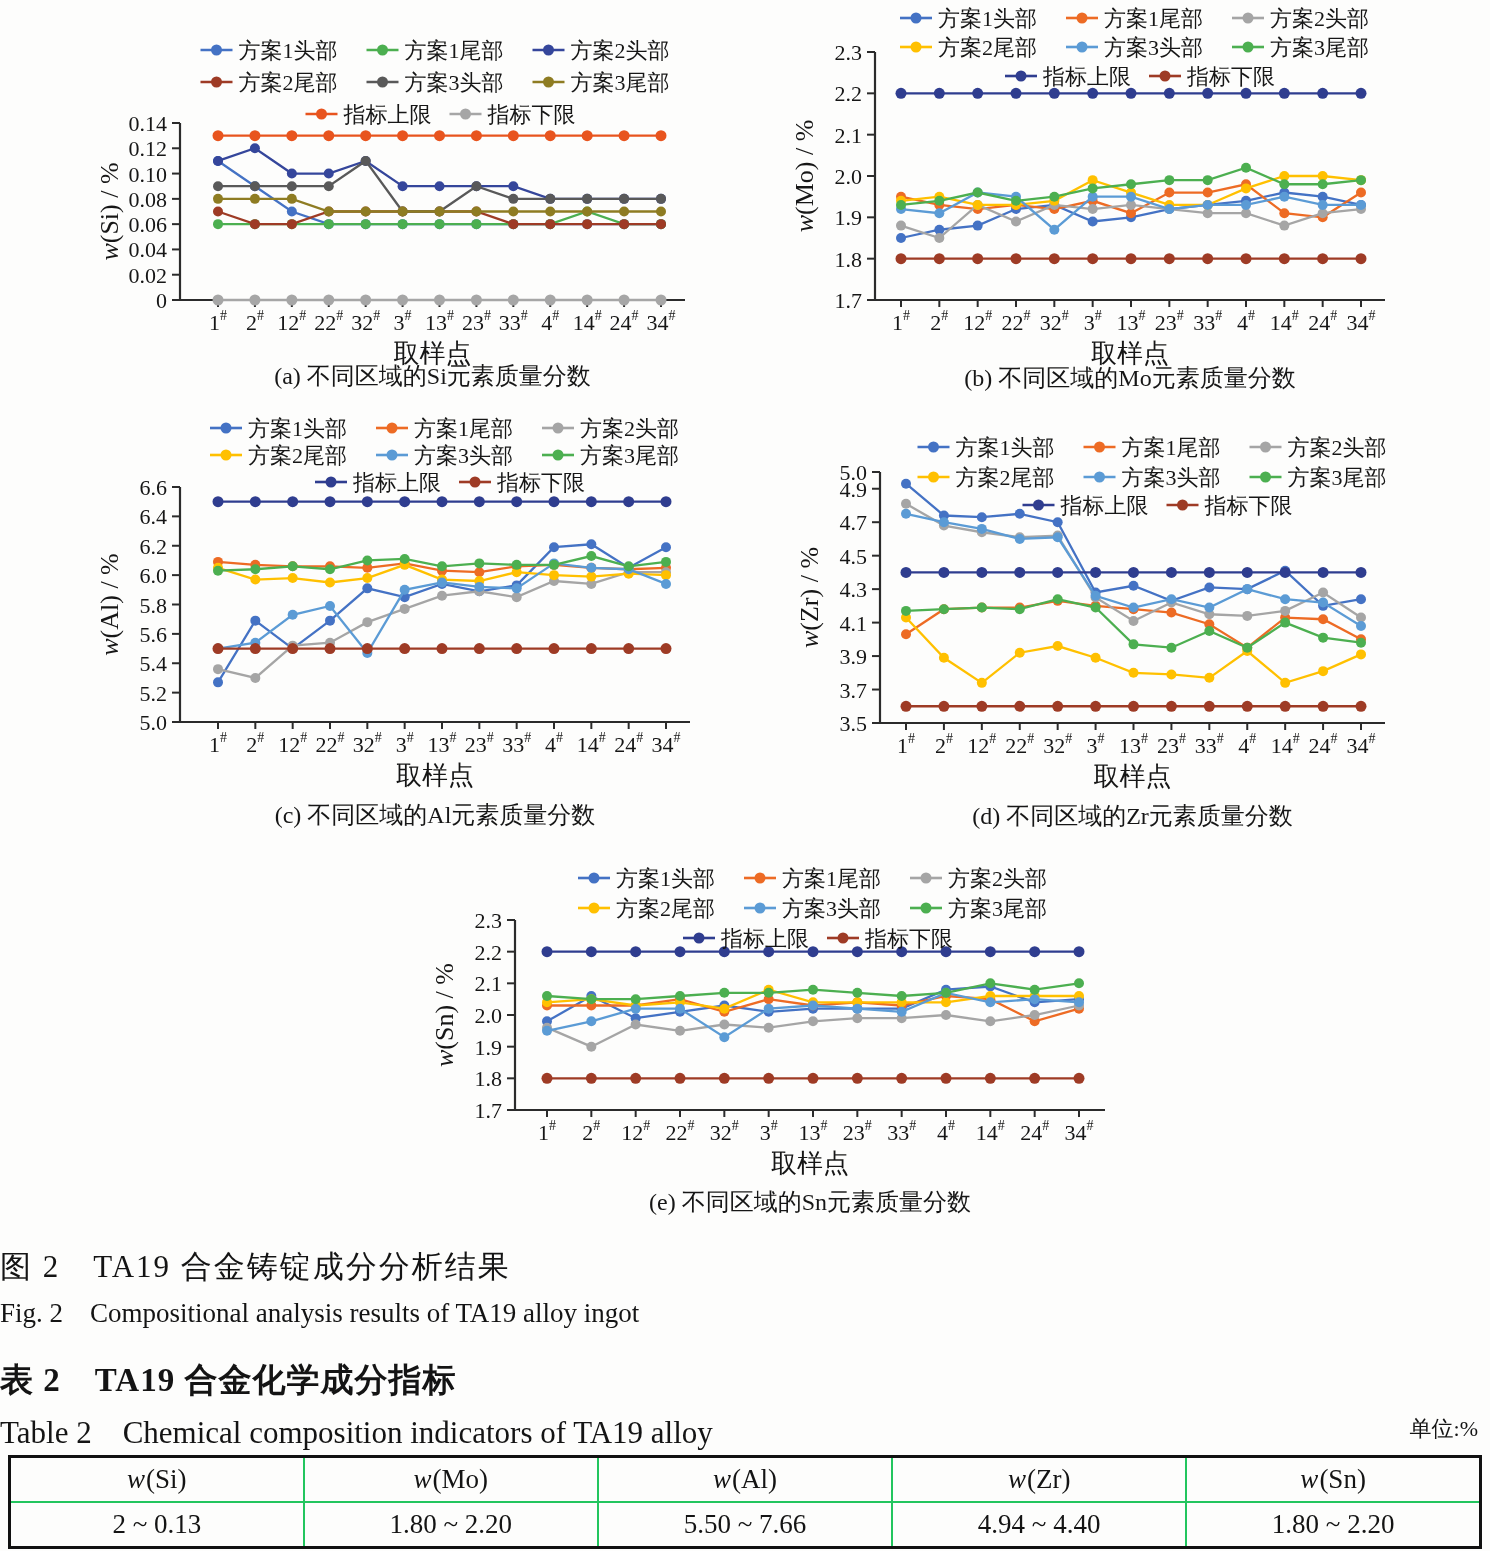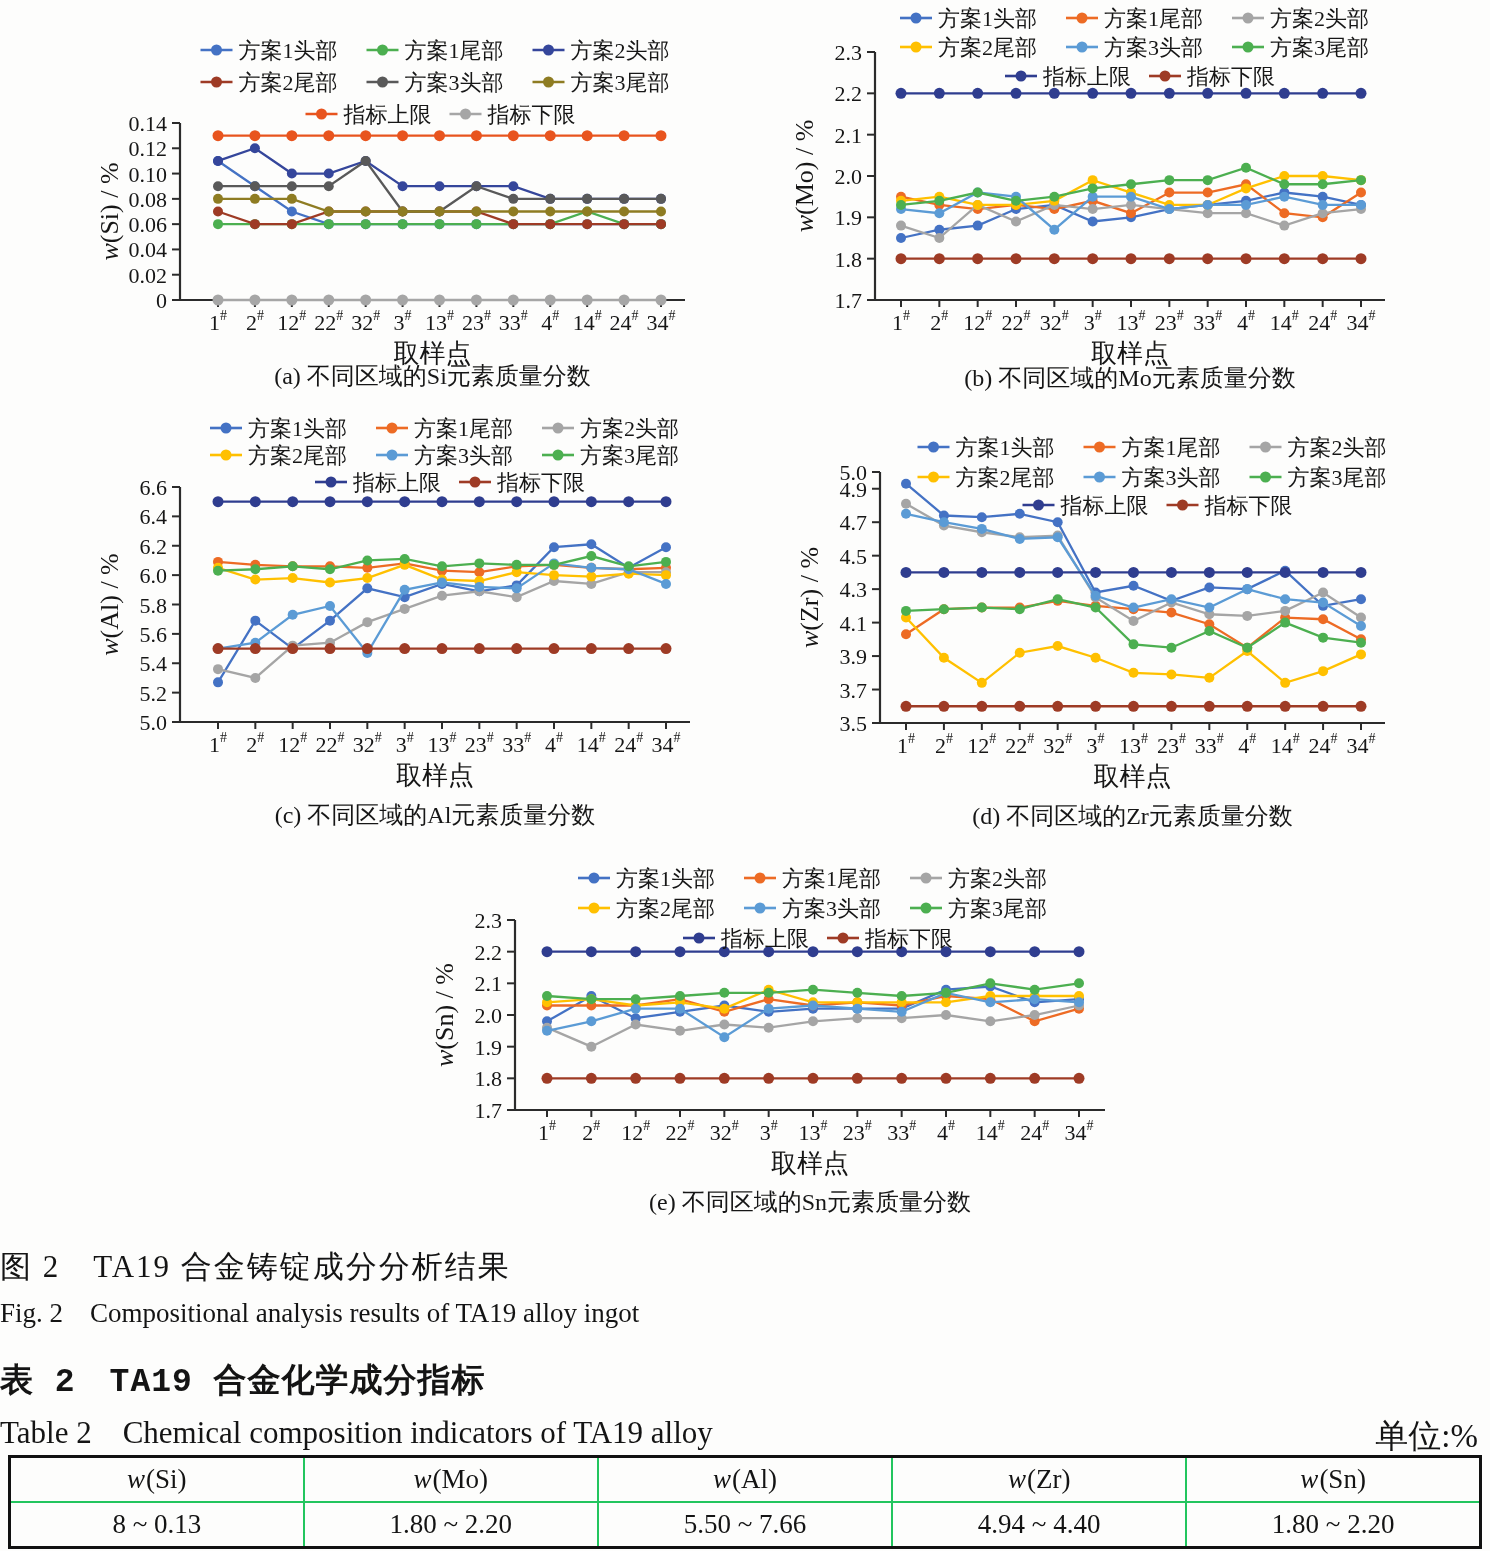--- a/index.html
+++ b/index.html
@@ -8,23 +8,23 @@
   svg.chart{position:absolute;overflow:visible;}
   svg text{font-family:"Liberation Serif",serif;fill:#161616;}
   .tick{font-size:22px;}
   .axis-label{font-size:26px;}
   .cjk-caption{font-size:24px;}
   .cjk-xlabel{font-size:26px;}
   .legend-text{font-size:22px;}
   .abs{position:absolute;left:0;width:100%;text-align:left;}
   #figcap-zh{top:1246px;font-size:31px;letter-spacing:2px;}
   #figcap-en{top:1295px;font-size:27px;}
-  #tabcap-zh{top:1358px;font-size:33px;font-weight:bold;font-family:Liberation Mono, monospace;letter-spacing:1px;}
+  #tabcap-zh{top:1358px;font-size:33px;font-weight:bold;font-family:Liberation Serif, serif;letter-spacing:1px;}
   #tabcap-en{top:1412px;font-size:31px;}
-  #unit-label{position:absolute;right:12px;top:1414px;font-size:33px;}
+  #unit-label{position:absolute;right:12px;top:1414px;font-size:22px;}
   #comp-table{position:absolute;left:8px;top:1455px;width:1474px;border-collapse:collapse;border:3px solid #111;table-layout:fixed;}
   #comp-table td{border:2px solid #22c55e;text-align:center;font-size:27px;height:43px;padding:0;}
   .sym{font-style:italic;padding-right:1px;}
 </style>
 </head>
 <body>
 
 <div class="pg">
 
   <svg id="chart-a" class="chart" width="710" height="392" style="left: 85px; top: 5px;">
@@ -962,21 +962,21 @@
   <table id="comp-table">
     <tbody>
         <tr>
       <td><span class="sym">w</span><span>(Si)</span></td>
       <td><span class="sym">w</span><span>(Mo)</span></td>
       <td><span class="sym">w</span><span>(Al)</span></td>
       <td><span class="sym">w</span><span>(Zr)</span></td>
       <td><span class="sym">w</span><span>(Sn)</span></td>
     </tr>
     <tr>
-      <td>8 ~ 0.13</td>
+      <td>2 ~ 0.13</td>
       <td>1.80 ~ 2.20</td>
       <td>5.50 ~ 7.66</td>
       <td>4.94 ~ 4.40</td>
       <td>1.80 ~ 2.20</td>
     </tr>
   </tbody>
     </table>
 </div>
 
 </body></html>

